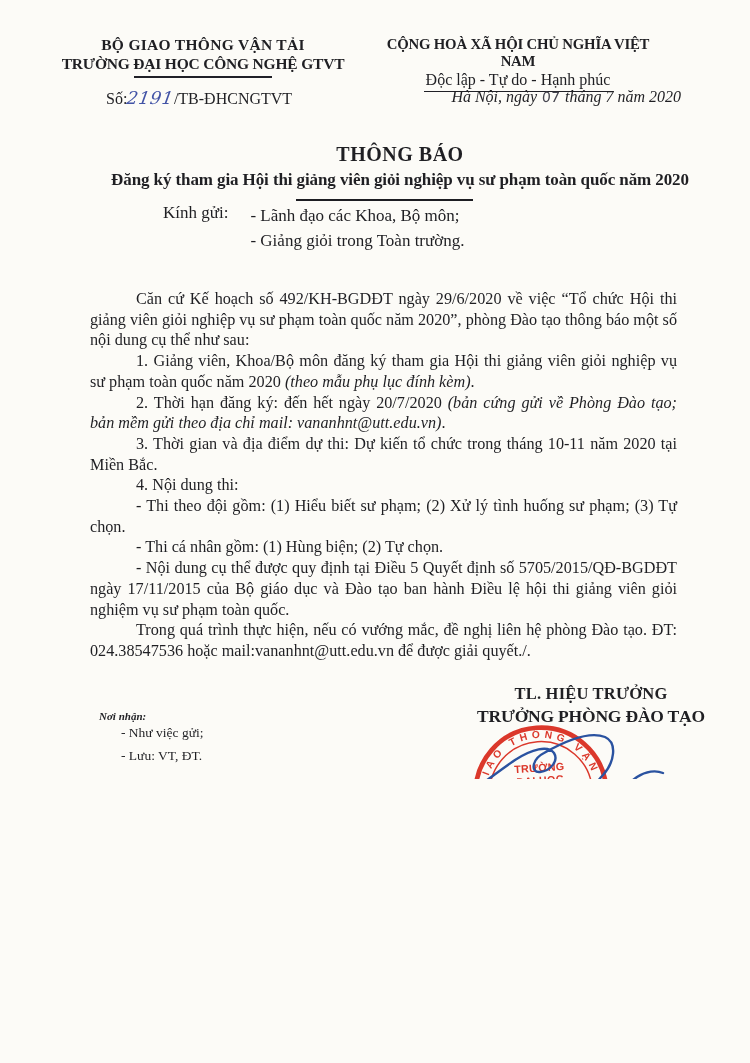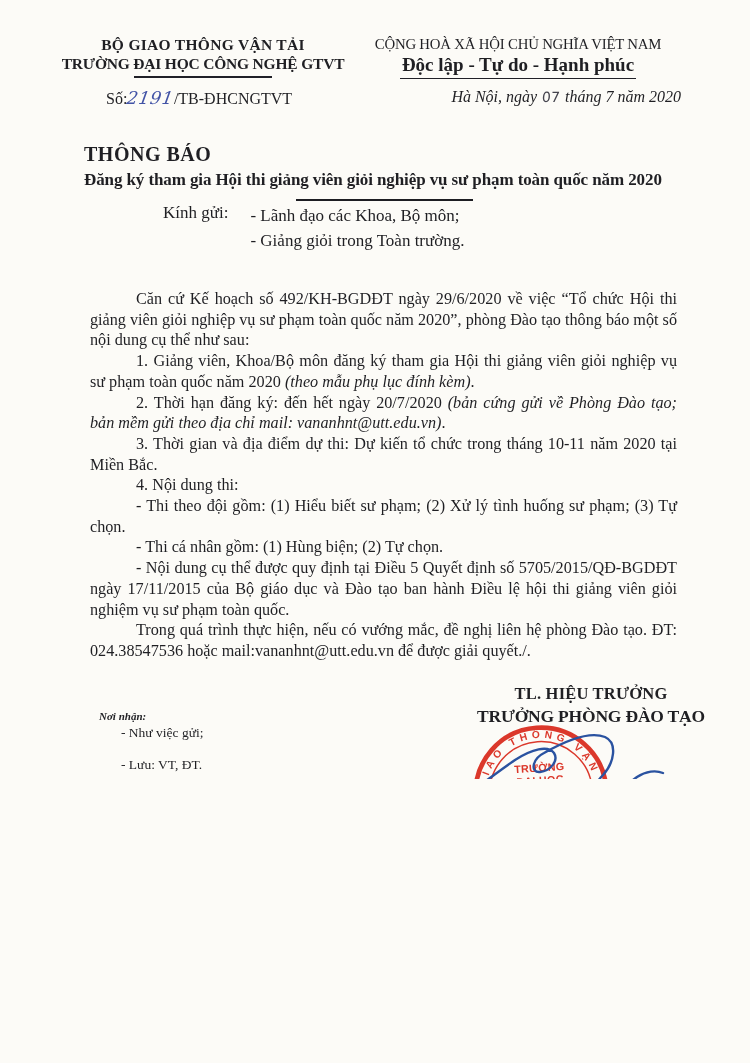--- a/index.html
+++ b/index.html
@@ -14,48 +14,48 @@
   html,body{background:var(--paper);}
   body{font-family:"Liberation Serif","DejaVu Serif",serif;color:var(--ink);}
   .page{position:relative;width:750px;height:779px;background:var(--paper);overflow:hidden;}
 
   
   .hdr-left{position:absolute;left:38px;top:36px;width:330px;text-align:center;}
   .hdr-left .l1{font-size:15.5px;font-weight:bold;letter-spacing:.3px;}
   .hdr-left .l2{font-size:15.5px;font-weight:bold;letter-spacing:-.2px;margin-top:1px;}
   .hdr-left .rule{width:138px;height:2px;background:#202027;margin:3px auto 0;}
   .hdr-right{position:absolute;left:368px;top:36px;width:300px;text-align:center;}
-  .hdr-right .l1{font-size:14.8px;font-weight:normal;letter-spacing:-.2px;}
-  .hdr-right .l2{display:inline-block;font-size:19px;font-weight:bold;border-bottom:1.6px solid #202027;padding:0 2px 2px;margin-top:1px;}
+  .hdr-right .l1{font-size:14.8px;font-weight:bold;letter-spacing:-.2px;}
+  .hdr-right .l2{display:inline-block;font-size:16px;font-weight:normal;border-bottom:1.6px solid #202027;padding:0 2px 2px;margin-top:1px;}
   .doc-number{position:absolute;left:106px;top:88px;font-size:16px;}
   .hand-blue{color:var(--hand-blue);font-style:italic;font-size:17.5px;display:inline-block;transform:skewX(-9deg);letter-spacing:.5px;font-family:"DejaVu Serif",serif;}
   .date-line{position:absolute;left:400px;top:88px;width:281px;text-align:right;font-style:italic;font-size:16px;}
   .hand-dark{color:var(--hand-dark);font-style:normal;font-size:14px;display:inline-block;transform:skewX(-5deg);font-family:"DejaVu Sans",sans-serif;padding:0 1px;}
 
   
-  .title-block{position:absolute;left:84px;top:143px;width:598px;}
+  .title-block{position:absolute;left:101px;top:143px;width:598px;text-align:center;}
   .doc-title{font-size:20px;font-weight:bold;letter-spacing:.5px;}
   .doc-subtitle{font-size:17px;font-weight:bold;margin-top:4px;letter-spacing:-.1px;}
   .title-rule{position:absolute;left:296px;top:199px;width:177px;height:2px;background:#1d1d22;}
 
   
   .recipients{position:absolute;left:163px;top:203px;display:flex;gap:22px;font-size:17px;}
   .recipients .items>div{line-height:25px;}
 
   
   .body-text{position:absolute;left:90px;top:289px;width:587px;}
   .body-text p{font-size:16.2px;line-height:20.7px;text-align:justify;text-indent:46px;}
   .seg-italic{font-style:italic;}
 
   
   .noi-nhan{position:absolute;left:99px;top:686px;}
   .noi-nhan .nn-label{font-size:11px;font-weight:bold;font-style:italic;margin-top:24px;}
   .noi-nhan .nn-items{margin-left:22px;margin-top:3px;font-size:13.5px;}
   .noi-nhan .nn-items>div{line-height:16.5px;}
-  .noi-nhan .nn-items>div:last-child{margin-top:15px;}
+  .noi-nhan .nn-items>div:last-child{margin-top:6px;}
 
   .sign-block{position:absolute;left:436px;top:684px;width:310px;text-align:center;}
   .sign-block .s1{font-size:16.5px;font-weight:bold;letter-spacing:.2px;}
   .sign-block .s2{font-size:17.5px;font-weight:bold;margin-top:2px;letter-spacing:-.2px;}
   .signer-name{position:absolute;left:436px;top:830px;width:310px;text-align:center;font-size:19px;font-weight:bold;}
 
   
   .stamp{position:absolute;left:470px;top:722px;width:142px;height:142px;opacity:.93;mix-blend-mode:multiply;transform:rotate(-4deg);}
   .ring-text{font-family:"Liberation Sans","DejaVu Sans",sans-serif;font-size:11px;font-weight:bold;fill:var(--red);letter-spacing:4.5px;}
   .ring-star{font-size:11px;fill:var(--red);}

